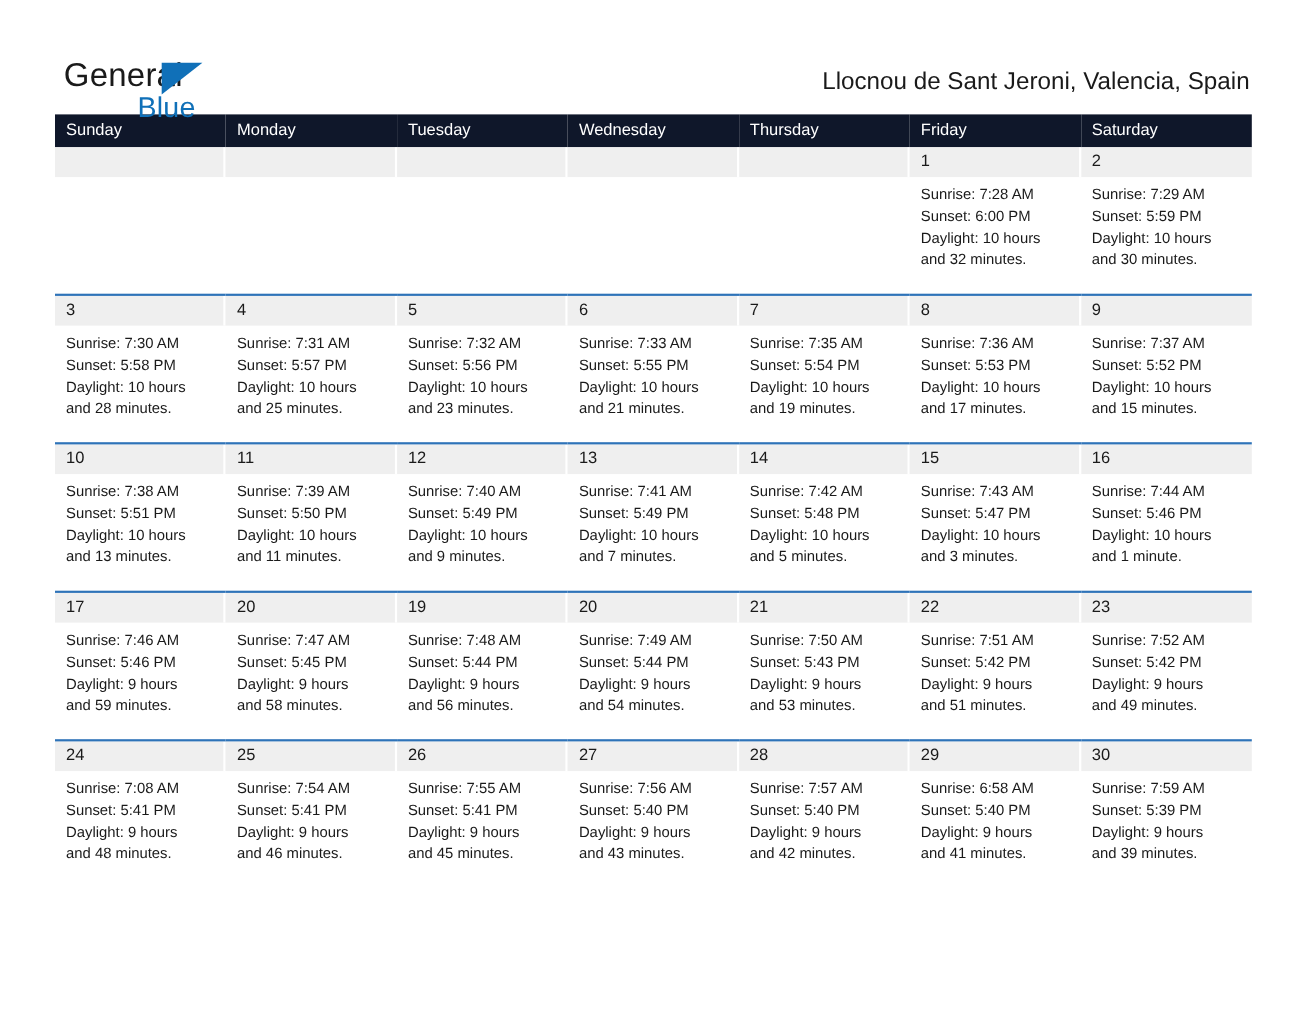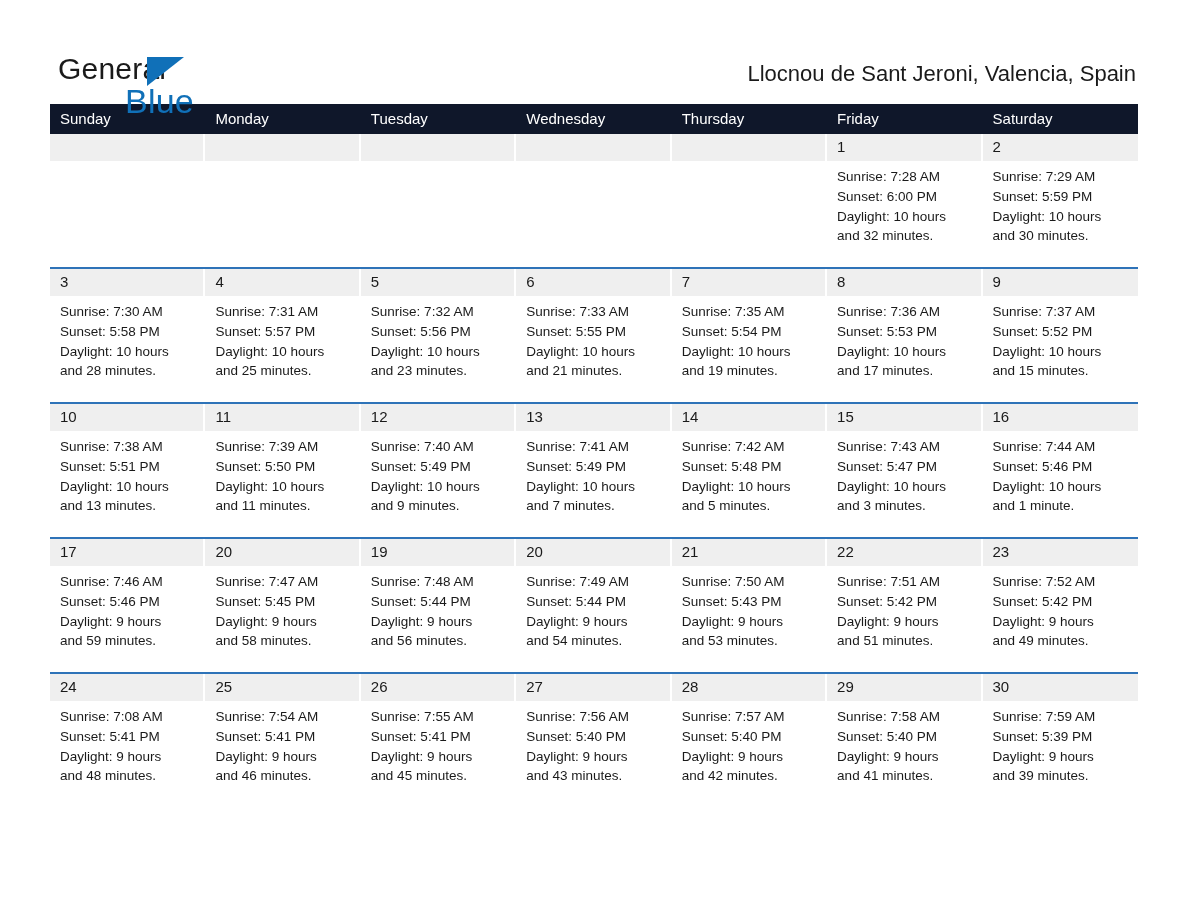--- a/index.html
+++ b/index.html
@@ -51,21 +51,21 @@
     top: 13px;
     width: 0;
     height: 0;
     border-left: 37px solid #1070b8;
     border-bottom: 29px solid transparent;
   }
   .logo-blue {
     position: absolute;
     left: 75px;
     top: 40px;
-    font-size: 34px;
+    font-size: 26px;
     color: #1070b8;
     letter-spacing: 0.2px;
   }
   .titles {
     text-align: right;
     padding-right: 2px;
   }
   .month-title {
     font-size: 37px;
     font-weight: normal;
@@ -458,21 +458,21 @@
             <div class="info">
               <div>Sunrise: 7:57 AM</div>
               <div>Sunset: 5:40 PM</div>
               <div>Daylight: 9 hours</div>
               <div>and 42 minutes.</div>
             </div>
           </td>
           <td>
             <div class="daynum">29</div>
             <div class="info">
-              <div>Sunrise: 7:58 AM</div>
+              <div>Sunrise: 6:58 AM</div>
               <div>Sunset: 5:40 PM</div>
               <div>Daylight: 9 hours</div>
               <div>and 41 minutes.</div>
             </div>
           </td>
           <td class=" cell-last">
             <div class="daynum">30</div>
             <div class="info">
               <div>Sunrise: 7:59 AM</div>
               <div>Sunset: 5:39 PM</div>

